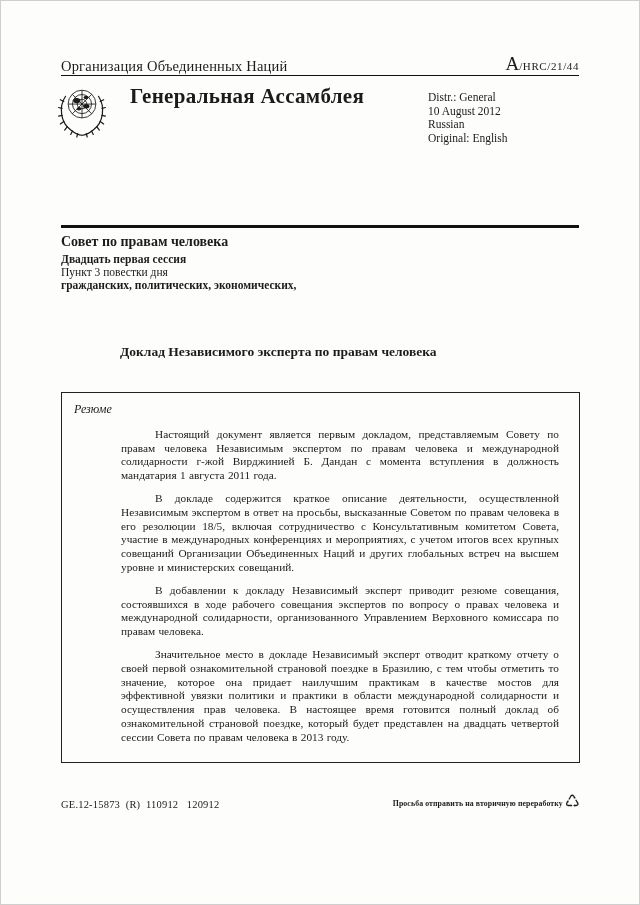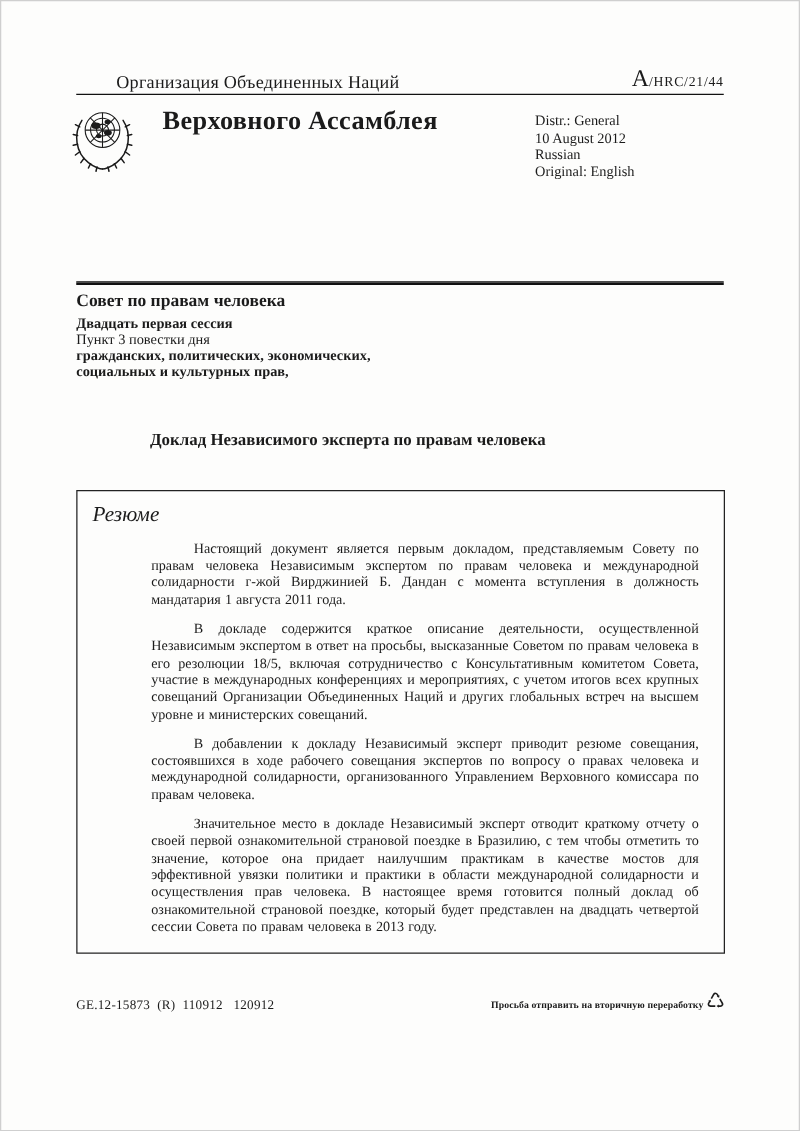--- a/index.html
+++ b/index.html
@@ -7,21 +7,21 @@
   .page {
     position:relative; width:640px; height:905px; margin:0 auto;
     background:#fdfdfc; color:#1b1b1b;
     font-family:"Liberation Serif", serif;
     overflow:hidden;
     box-shadow:0 0 0 1px #cfcfcf inset;
   }
   
   .org-row { position:absolute; left:61px; top:53px; width:518px;
              display:flex; justify-content:space-between; align-items:flex-end; }
-  .org-name { font-size:14.5px; letter-spacing:.2px;margin-left:32px; }
+  .org-name { font-size:14.5px; letter-spacing:.2px; }
   .doc-symbol { font-size:11px; letter-spacing:.6px; white-space:nowrap; }
   .doc-symbol .big-a { font-size:19px; letter-spacing:0; }
   .rule-thin { position:absolute; left:61px; top:75px; width:518px;
                border-top:1.5px solid #111; }
   
   .emblem { position:absolute; left:56px; top:80px; width:52px; height:62px; }
   .assembly-title { position:absolute; left:130px; top:84px;
                     font-size:21px; font-weight:bold; letter-spacing:.3px; }
   .distr-block { position:absolute; left:428px; top:91px;
                  font-size:11.5px; line-height:13.6px; }
@@ -33,21 +33,21 @@
   .council-heading { font-size:14px; font-weight:bold; margin-bottom:3px; }
   .session-line { font-size:11.5px; font-weight:bold; line-height:13px; }
   .agenda-item { font-size:11.5px; line-height:13px; }
   .agenda-line { font-size:11.5px; font-weight:bold; line-height:13px; }
   
   .doc-title { position:absolute; left:120px; top:344px; width:440px;
                font-size:13.5px; font-weight:bold; line-height:16.5px; }
   
   .summary-box { position:absolute; left:61px; top:392px; width:519px; height:371px;
                  border:1.2px solid #222; background:#fdfdfc; }
-  .summary-heading { margin:9px 0 0 12px; font-style:italic; font-size:17px; }
+  .summary-heading { margin:9px 0 0 12px; font-style:italic; font-size:12px; }
   .summary-box p { margin:9.5px 20px 0 59px; text-align:justify;
                    font-size:11.3px; line-height:13.7px; text-indent:34px;
                    word-spacing:.5px; }
   .summary-box p.first { margin-top:11px; }
   
   .footer-left { position:absolute; left:61px; top:799px; font-size:10.5px;
                  white-space:pre; letter-spacing:.2px; }
   .footer-right { position:absolute; right:60px; top:795px;
                   display:flex; align-items:center; gap:2px; }
   .recycle-note { font-size:7.8px; font-weight:bold; letter-spacing:.1px; }
@@ -84,37 +84,36 @@
       </g>
       <g stroke="#1b1b1b" fill="none" stroke-width="1.4" stroke-linecap="round">
         <path d="M11,16 C3,28 5,46 17,55 C22,59 28,61 30,61"></path>
         <path d="M49,16 C57,28 55,46 43,55 C38,59 32,61 30,61"></path>
         <path d="M9,22 l-4,-2 M7,30 l-4,-1 M7,38 l-4,1 M9,45 l-4,3 M13,51 l-3,4 M19,56 l-2,4 M25,59 l-1,4"></path>
         <path d="M51,22 l4,-2 M53,30 l4,-1 M53,38 l4,1 M51,45 l4,3 M47,51 l3,4 M41,56 l2,4 M35,59 l1,4"></path>
       </g>
     </svg>
   </div>
 
-  <div class="assembly-title">Верховного Ассамблея</div>
+  <div class="assembly-title">Генеральная Ассамблея</div>
 
   <div class="distr-block">
     <div>Distr.: General</div>
     <div>10 August 2012</div>
     <div>Russian</div>
     <div>Original: English</div>
   </div>
 
   <div class="rule-thick"></div>
 
   <div class="session-block">
     <div class="council-heading">Совет по правам человека</div>
     <div class="session-line">Двадцать первая сессия</div>
     <div class="agenda-item">Пункт 3 повестки дня</div>
     <div class="agenda-line">гражданских, политических, экономических,</div>
-    <div class="agenda-line">социальных и культурных прав,</div>
   </div>
 
   <div class="doc-title">
     <div>Доклад Независимого эксперта по правам человека</div>
   </div>
 
   <div class="summary-box">
     <div class="summary-heading">Резюме</div>
     <p class="first">Настоящий документ является первым докладом, представляемым Совету по правам человека Независимым экспертом по правам человека и международной солидарности г-жой Вирджинией Б. Дандан с момента вступления в должность мандатария 1 августа 2011 года.</p>
     <p>В докладе содержится краткое описание деятельности, осуществленной Независимым экспертом в ответ на просьбы, высказанные Советом по правам человека в его резолюции 18/5, включая сотрудничество с Консультативным комитетом Совета, участие в международных конференциях и мероприятиях, с учетом итогов всех крупных совещаний Организации Объединенных Наций и других глобальных встреч на высшем уровне и министерских совещаний.</p>

